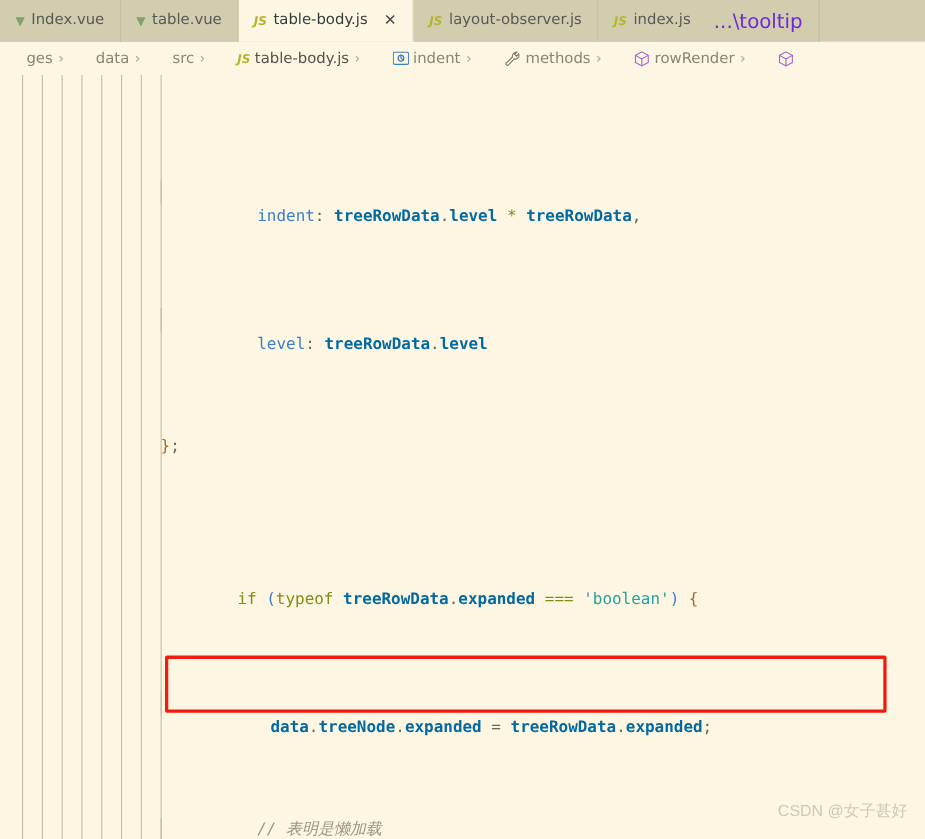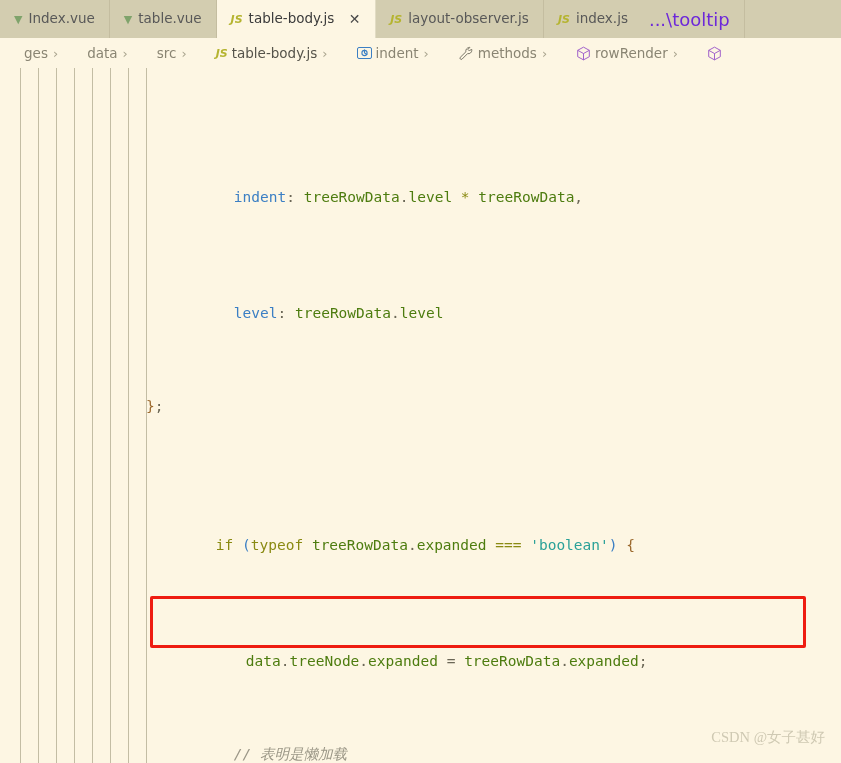--- a/index.html
+++ b/index.html
@@ -131,21 +131,21 @@
     position: relative;
     height: 23.2px;
     padding-left: 0;
   }
   .line .txt {
     position: absolute;
     left: 0; top: 0;
     white-space: pre;
   }
   .t-key     { color: #8a8a12; }         
-  .t-var     { color: #4d7c0f; }         
+  .t-var     { color: #0369a1; font-weight: bold; }         
   .t-prop    { color: #3b7fc4; }
   .t-str     { color: #2aa198; }         
   .t-punct   { color: #6b6756; }
   .t-brace   { color: #9c6a2f; }
   .t-comment { color: #9a9686; font-style: italic; }
   .t-paren   { color: #3b7fc4; }                
 
   
   .iguide {
     position: absolute;
@@ -164,21 +164,21 @@
     box-sizing: border-box;
   }
 
   
   .watermark {
     position: absolute;
     right: 16px;
     bottom: 16px;
     font-size: 14.5px;
     color: #cfc9b3;
-    font-family: Liberation Serif, serif;
+    font-family: Liberation Sans, sans-serif;
     user-select: none;
   }
 </style>
 </head>
 <body>
 
 <div class="tabbar">
 
   <div class="tab">
     <span class="tab-icon ic-vue">▼</span>

